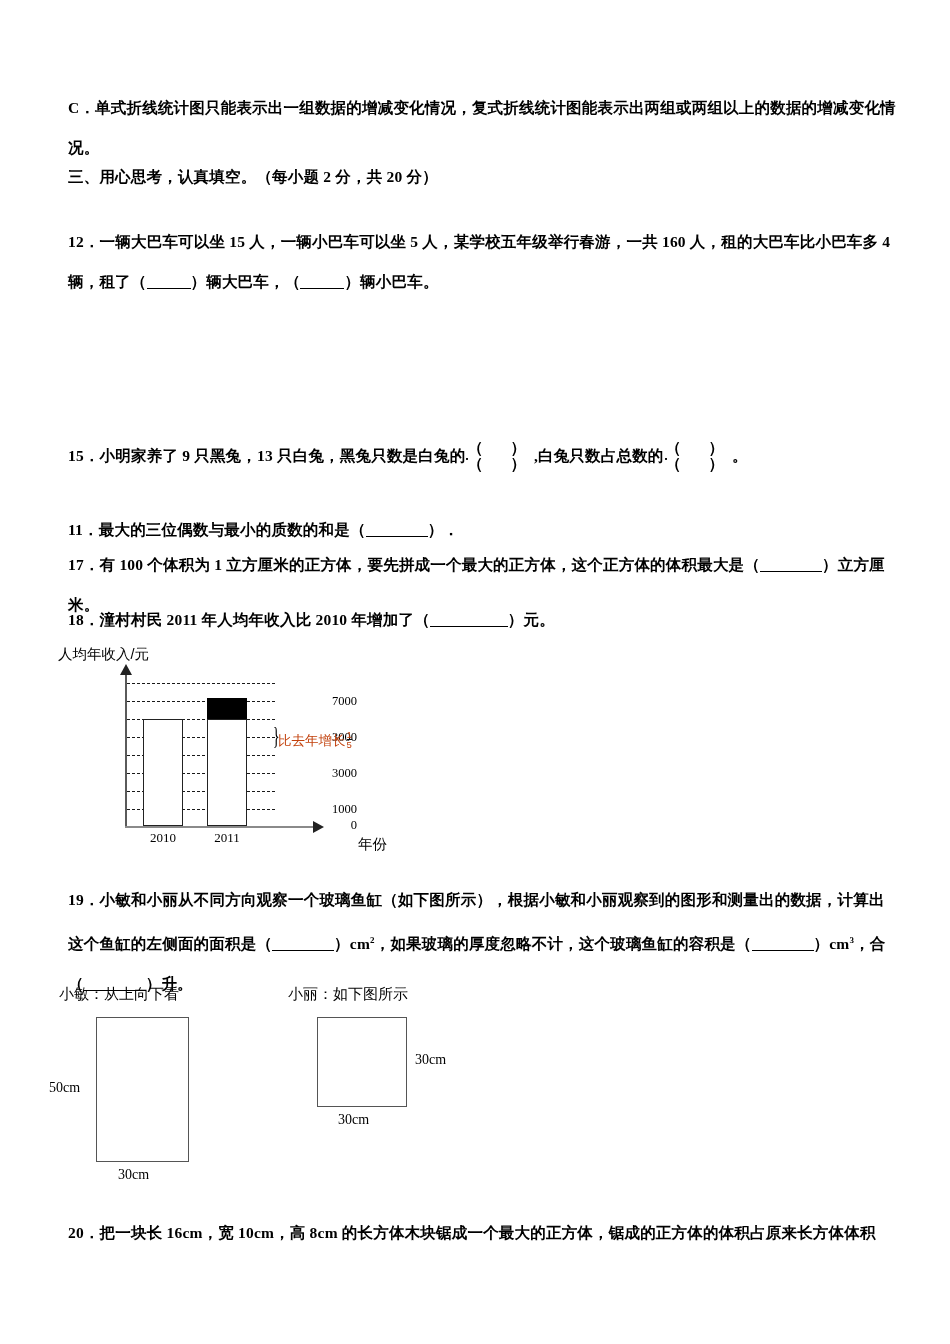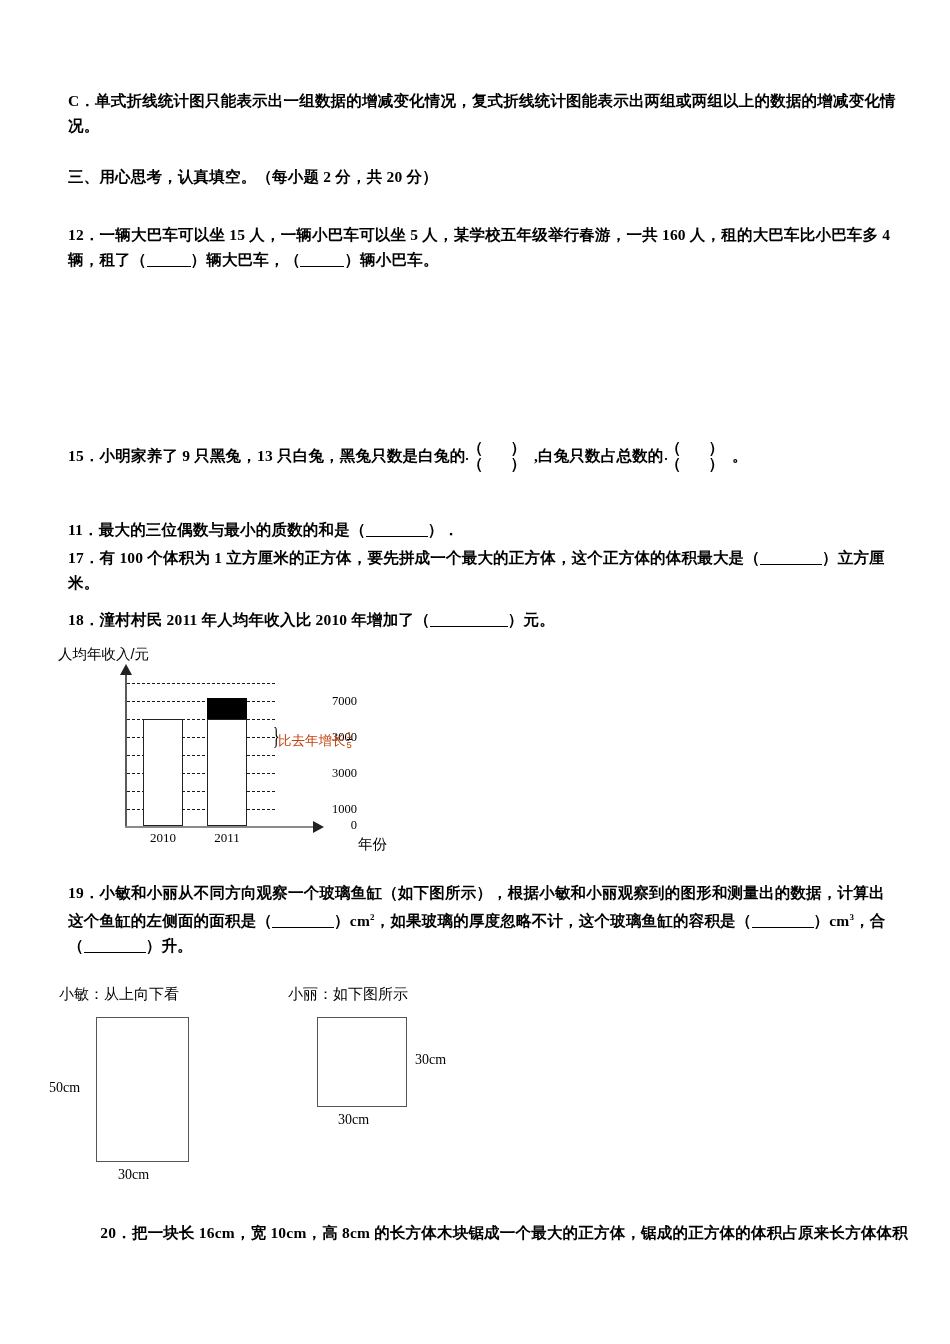--- a/index.html
+++ b/index.html
@@ -19,21 +19,21 @@
     position: absolute;
     left: 0; top: 0;
     width: 950px;
     height: 1344px;
   }
 
   
   .q {
     position: absolute;
     font-size: 15.5px;
-    line-height: 25px;
+    line-height: 40px;
     letter-spacing: 0.2px;
     white-space: normal;
   }
   .bold { font-weight: bold; }
 
   
   .blank {
     display: inline-block;
     border-bottom: 1.4px solid #000;
     vertical-align: -2px;
@@ -344,17 +344,17 @@
     <div class="rect" style="left:41px; top:32px; width:93px; height:145px;"></div>
     <div class="dim" style="left:-6px; top:95px;">50cm</div>
     <div class="dim" style="left:63px; top:182px;">30cm</div>
 
     <div class="view-label" style="left:233px; top:0px;">小丽：如下图所示</div>
     <div class="rect" style="left:262px; top:32px; width:90px; height:90px;"></div>
     <div class="dim" style="left:360px; top:67px;">30cm</div>
     <div class="dim" style="left:283px; top:127px;">30cm</div>
   </div>
 
-  <div class="q bold" style="left:68px; top:1218px; width:840px; line-height:30px;text-align:right;">
+  <div class="q bold" style="left:68px; top:1218px; width:840px; line-height:30px;">
     <span>20．</span><span>把一块长 16cm，宽 10cm，高 8cm 的长方体木块锯成一个最大的正方体，锯成的正方体的体积占原来长方体体积</span>
   </div>
 
 </div>
 
 </body></html>

